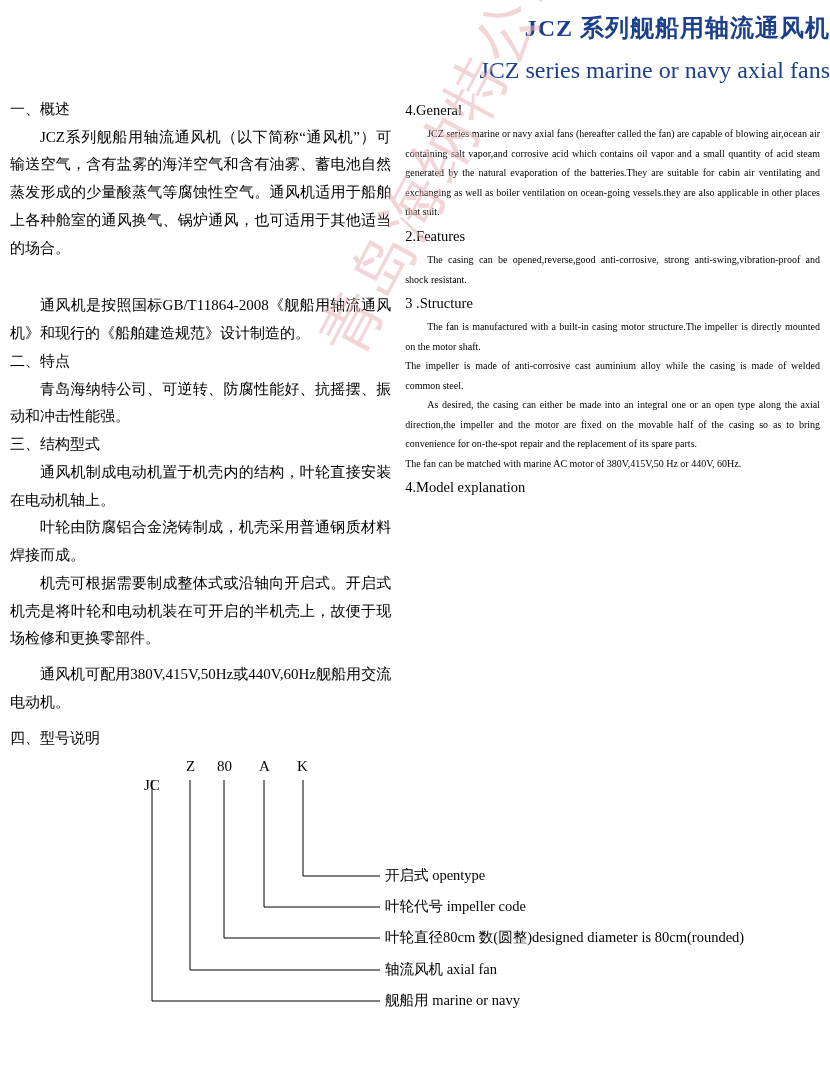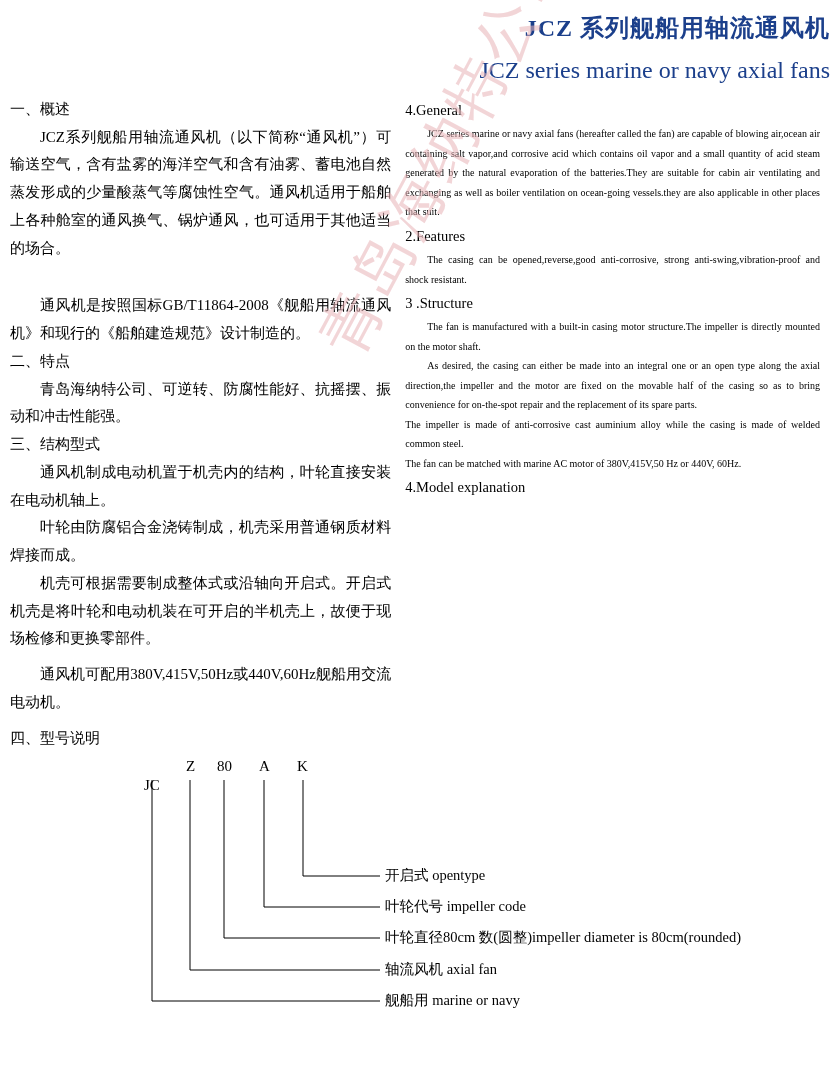--- a/index.html
+++ b/index.html
@@ -171,22 +171,22 @@
   <div class="col-right">
 
     <div class="h-en">4.General</div>
     <div class="p-en indent">JCZ series marine or navy axial fans (hereafter called the fan) are capable of blowing air,ocean air containing salt vapor,and corrosive acid which contains oil vapor and a small quantity of acid steam generated by the natural evaporation of the batteries.They are suitable for cabin air ventilating and exchanging as well as boiler ventilation on ocean-going vessels.they are also applicable in other places that suit.</div>
 
     <div class="h-en">2.Features</div>
     <div class="p-en indent">The casing can be opened,reverse,good anti-corrosive, strong anti-swing,vibration-proof and shock resistant.</div>
 
     <div class="h-en">3 .Structure</div>
     <div class="p-en indent">The fan is manufactured with a built-in casing motor structure.The impeller is directly mounted on the motor shaft.</div>
+    <div class="p-en">The impeller is made of anti-corrosive cast auminium alloy while the casing is made of welded common steel.</div>
     <div class="p-en indent">As desired, the casing can either be made into an integral one or an open type along the axial direction,the impeller and the motor are fixed on the movable half of the casing so as to bring convenience for on-the-spot repair and the replacement of its spare parts.</div>
-    <div class="p-en">The impeller is made of anti-corrosive cast auminium alloy while the casing is made of welded common steel.</div>
     <div class="p-en">The fan can be matched with marine AC motor of 380V,415V,50 Hz or 440V, 60Hz.</div>
 
     <div class="h-en">4.Model explanation</div>
   </div>
 </div>
 
 <div class="diagram">
   <svg width="830" height="300">
 
     <path d="M 303 22 L 303 118 L 380 118" stroke="#000" stroke-width="1" fill="none"></path>
@@ -201,16 +201,16 @@
   </svg>
 
   <div class="code-label" style="left:144px; top:0px;margin-top:19px;">JC</div>
   <div class="code-label" style="left:186px; top:0px;">Z</div>
   <div class="code-label" style="left:217px; top:0px;">80</div>
   <div class="code-label" style="left:259px; top:0px;">A</div>
   <div class="code-label" style="left:297px; top:0px;">K</div>
 
   <div class="leg-label" style="left:385px; top:108px;">开启式 opentype</div>
   <div class="leg-label" style="left:385px; top:139px;">叶轮代号 impeller code</div>
-  <div class="leg-label" style="left:385px; top:170px;">叶轮直径80cm 数(圆整)impeller diameter is 80cm(rounded)</div>
+  <div class="leg-label" style="left:385px; top:170px;">叶轮直径80cm 数(圆整)designed diameter is 80cm(rounded)</div>
   <div class="leg-label" style="left:385px; top:202px;">轴流风机 axial fan</div>
   <div class="leg-label" style="left:385px; top:233px;">舰船用 marine or navy</div>
 </div>
 
 </body></html>

